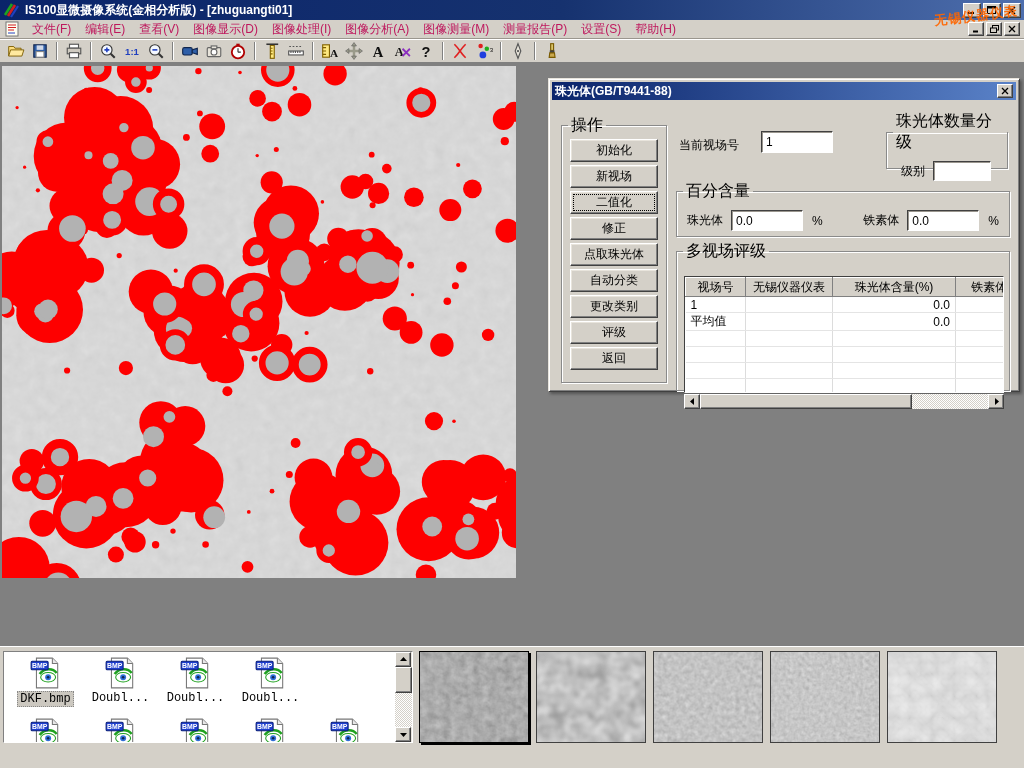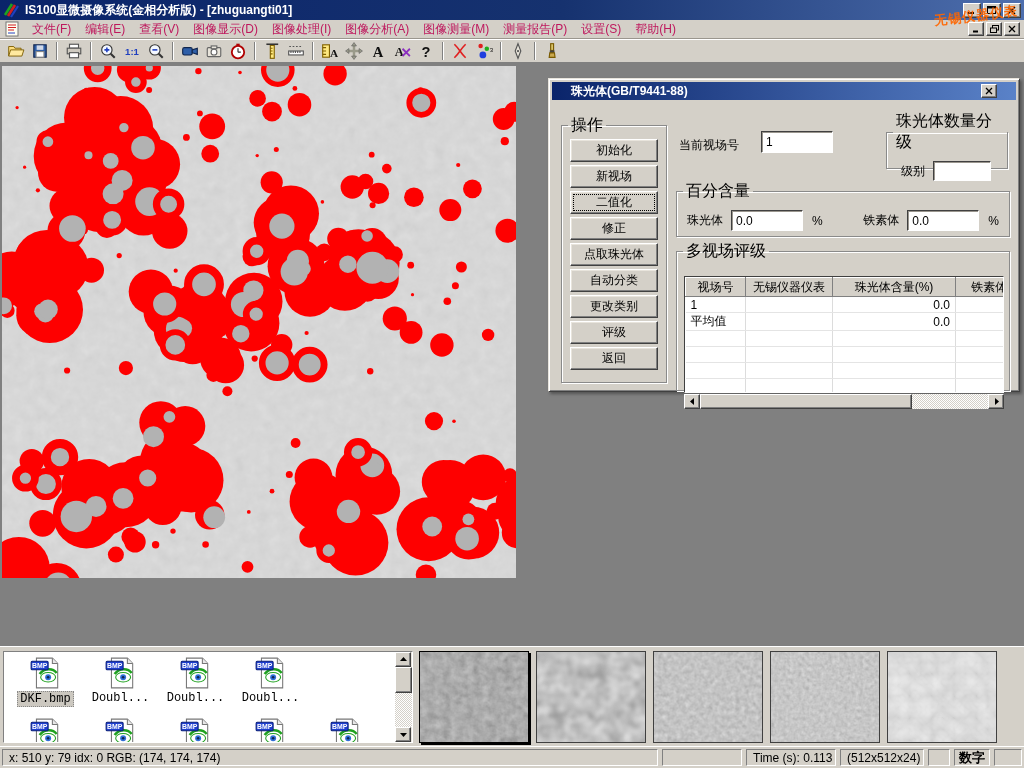--- a/index.html
+++ b/index.html
@@ -36,21 +36,21 @@
 
   
   .workspace { position:absolute; left:0; top:63px; width:1024px; height:583px; background:#808080; }
   #metallograph { position:absolute; left:2px; top:3px; cursor:crosshair; }
 
   
   .dialog { position:absolute; left:548px; top:15px; width:472px; height:314px; background:#d4d0c8;
     border:1px solid; border-color:#e8e4dc #404040 #404040 #e8e4dc;
     box-shadow:inset 1px 1px 0 #fff, inset -1px -1px 0 #808080, 2px 2px 3px rgba(0,0,0,.35); z-index:10; }
   .dlg-title { height:18px; margin:3px; background:linear-gradient(90deg,#0a246a,#5a82c8);
-    display:flex; align-items:center; padding:0 19px; }
+    display:flex; align-items:center; padding:0 3px; }
   .dlg-title-text { color:#fff; font-size:12px; font-weight:bold; flex:1; }
   .dlg-close { width:16px; height:14px; background:#d4d0c8; border:1px solid; border-color:#fff #404040 #404040 #fff;
     box-shadow:inset -1px -1px 0 #808080; display:flex; align-items:center; justify-content:center; }
   fieldset.group { border:1px solid #8a8a8a; box-shadow:1px 1px 0 #fff, inset 1px 1px 0 #fff; position:absolute; }
   fieldset.group legend { font-size:16px; padding:0 3px; margin-left:6px; }
   #op-group { left:12px; top:36px; width:106px; height:268px; }
   .op-btn { display:block; width:88px; height:23px; margin:3px auto 0; background:#d4d0c8;
     border:1px solid; border-color:#fff #404040 #404040 #fff; box-shadow:inset -1px -1px 0 #808080, inset 1px 1px 0 #e8e4dc;
     font-size:12px; font-family:inherit; cursor:default; }
   .op-btn.focused { outline:1px dotted #000; outline-offset:-4px; }
@@ -941,22 +941,13 @@
           </svg>
      </div>
         <div class="thumb">
        <svg width="108" height="90">
             <rect width="108" height="90" fill="#999" filter="url(#tf5)"></rect>
           </svg>
      </div>
       </div>
   </div>
 
-  <div class="statusbar">
-    <span class="sb-panel" id="sb-coords">x: 510 y: 79 idx: 0  RGB: (174, 174, 174)</span>
-    <span class="sb-panel" id="sb-empty1"></span>
-    <span class="sb-panel" id="sb-time">Time (s): 0.113</span>
-    <span class="sb-panel" id="sb-size">(512x512x24)</span>
-    <span class="sb-panel" id="sb-empty2"></span>
-    <span class="sb-panel" id="sb-mode">数字</span>
-    <span class="sb-panel" id="sb-empty3"></span>
-  </div>
 </div>
 
 </body></html>

